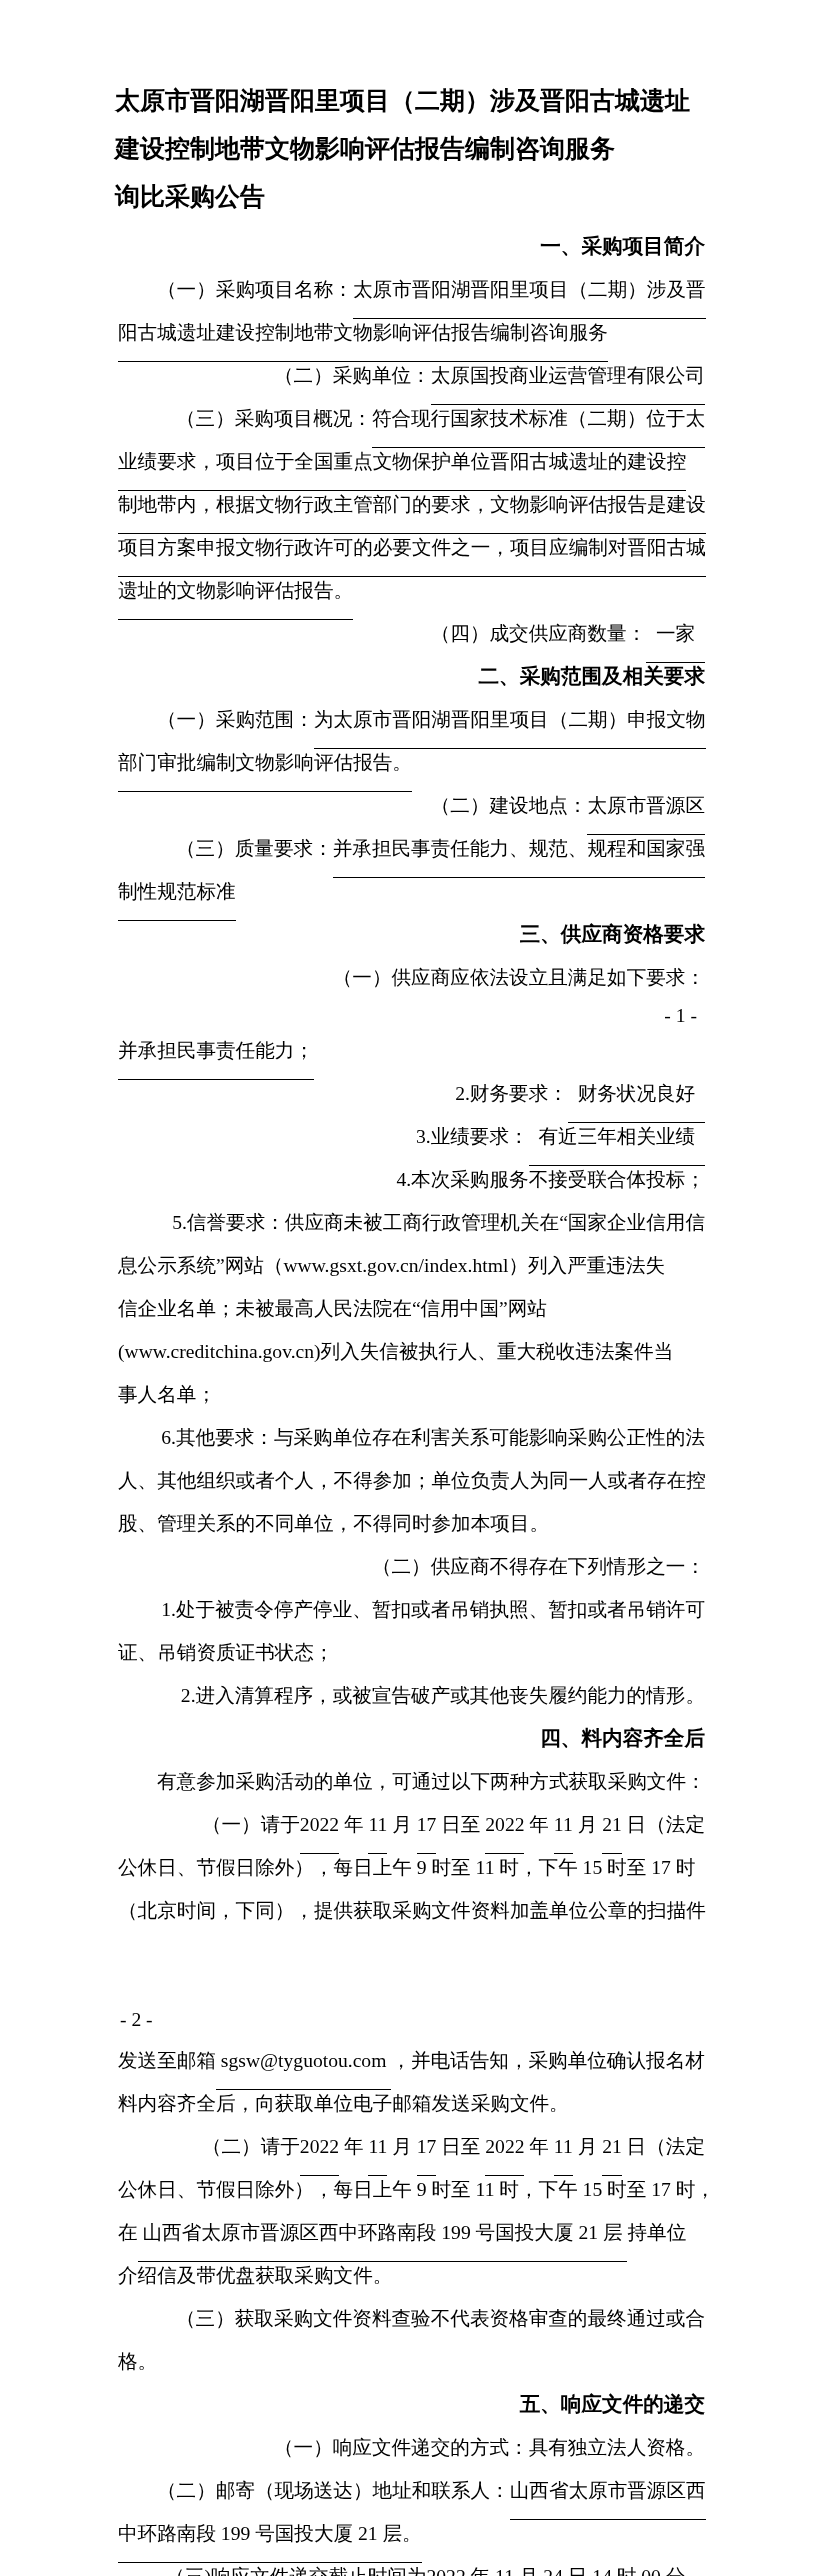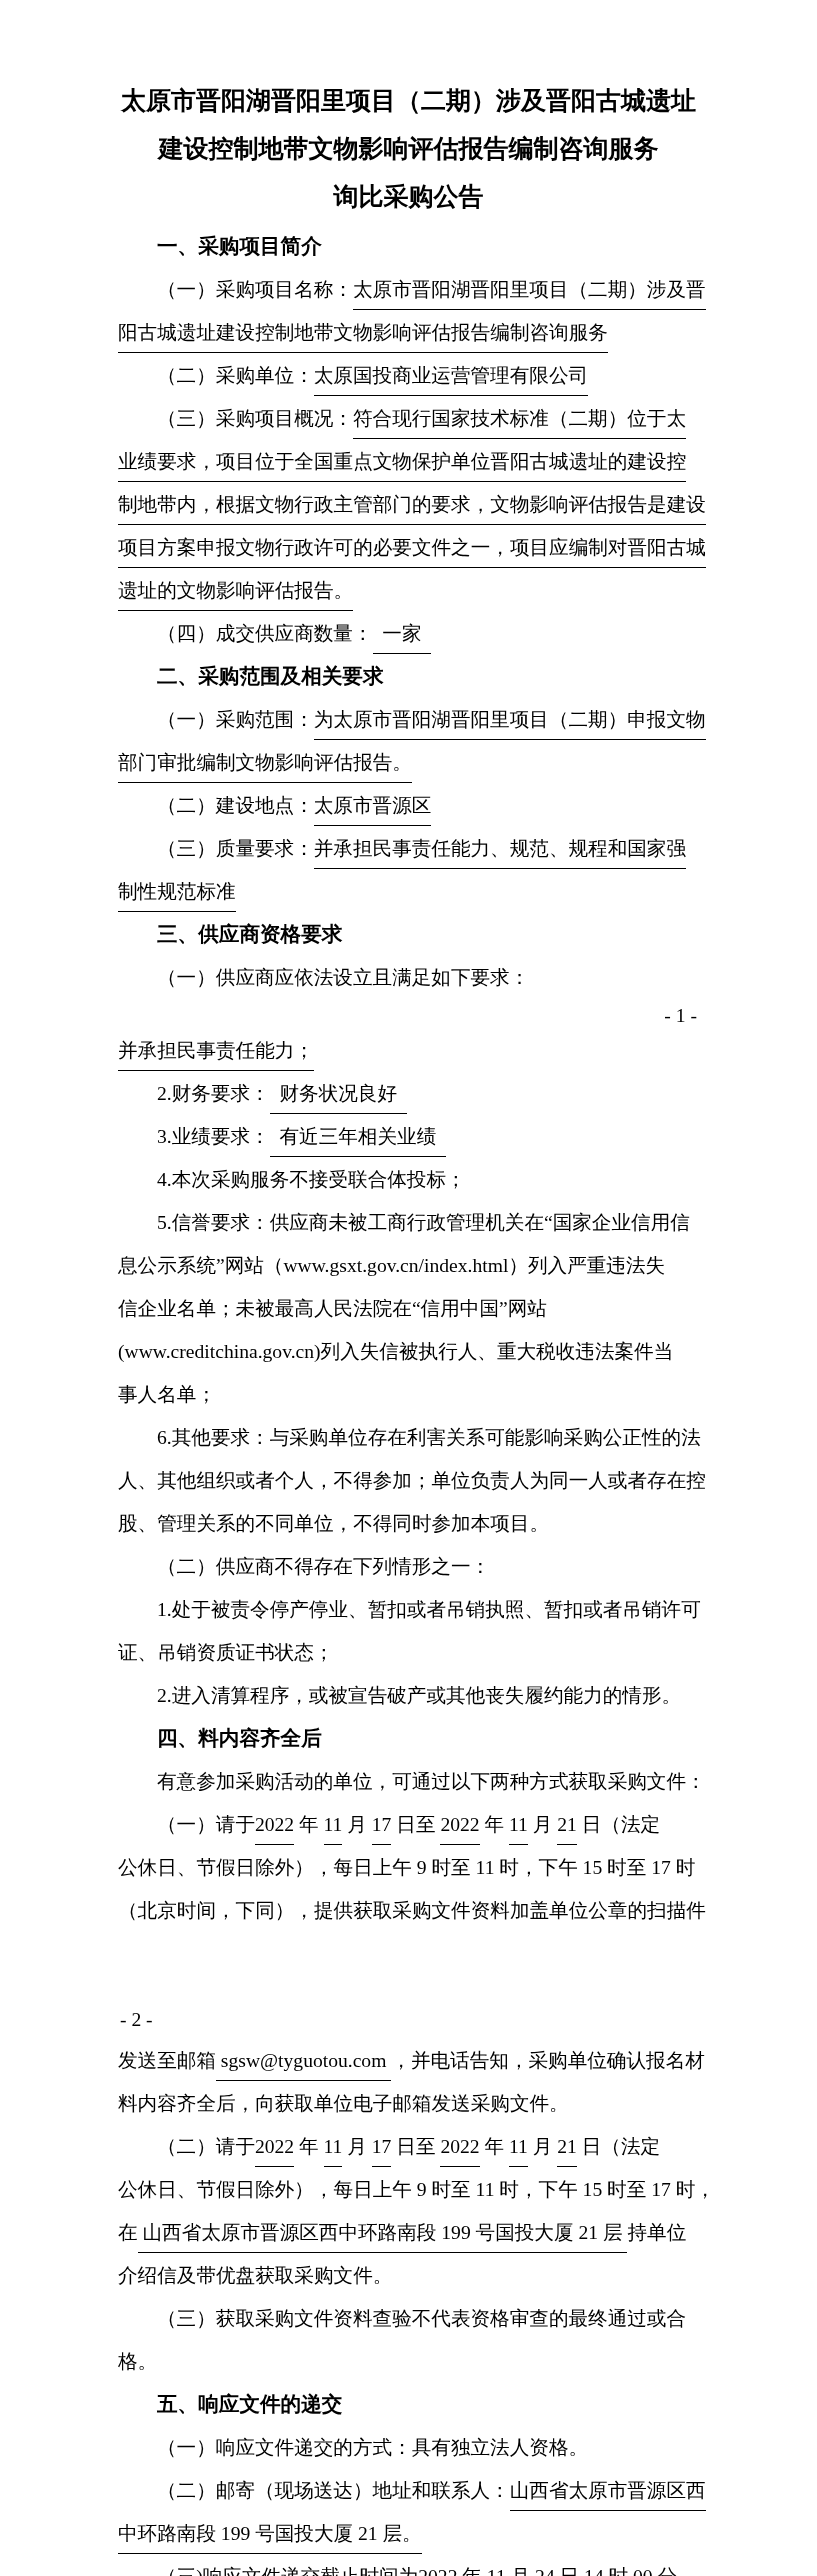--- a/index.html
+++ b/index.html
@@ -10,40 +10,39 @@
     background:#ffffff;
     color:#000;
     font-family:"Liberation Serif","DejaVu Serif",serif;
     overflow:hidden;
   }
   .title{
     position:absolute;
     top:77px;
     left:115px;
     width:587px;
-    text-align:center;
     font-size:25px;
     font-weight:bold;
     line-height:48px;
   }
   .title-line{white-space:pre;}
   .page-body{
     position:absolute;
     left:118px;
     width:587px;
     font-size:19.6px;
     line-height:43px;
   }
   #body-1{top:225px;}
   #body-2{top:1029px;}
   #body-3{top:2039px;}
   .line{white-space:pre;}
-  .line.indent{padding-left:39px;}
+  .line.indent{padding-left:39px;text-align:right;}
   .line.bold{font-weight:bold;font-size:20.6px;}
-  span.u{border-bottom:1.5px solid #000;padding-bottom:9px;}
+  span.u{border-bottom:1.5px solid #000;padding-bottom:18px;}
   .footer{
     position:absolute;
     font-size:19.6px;
     line-height:23px;
     white-space:pre;
   }
   .f-right{right:121px;}
   .f-left{left:120px;}
   #footer-1{top:1004px;}
   #footer-2{top:2008px;}

